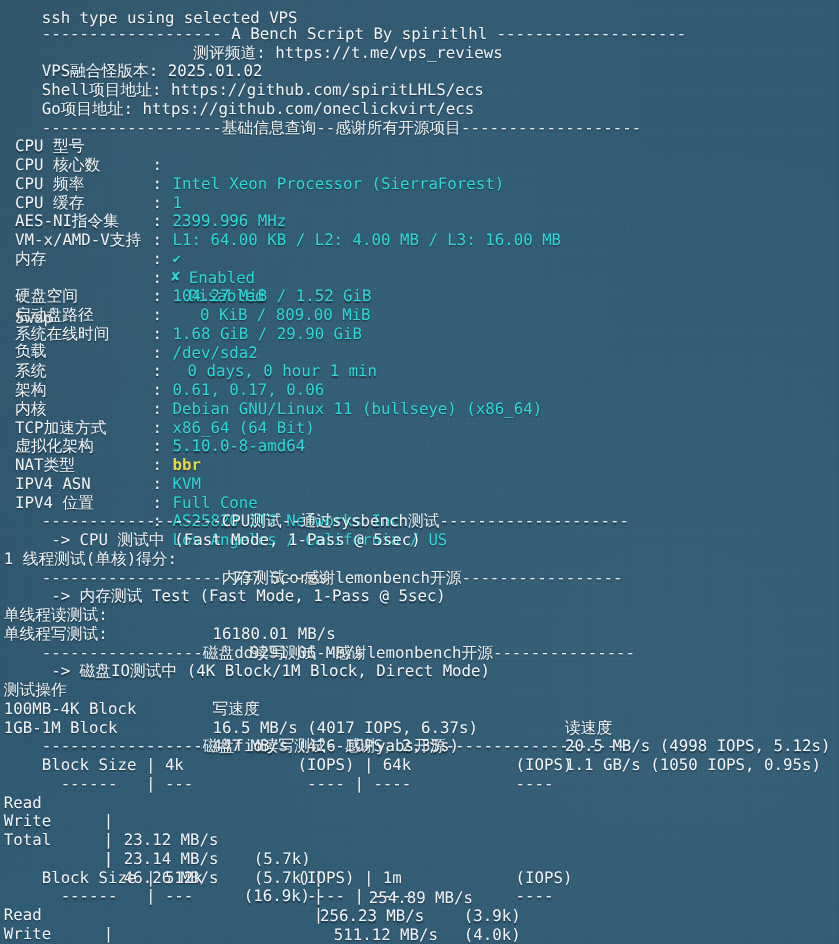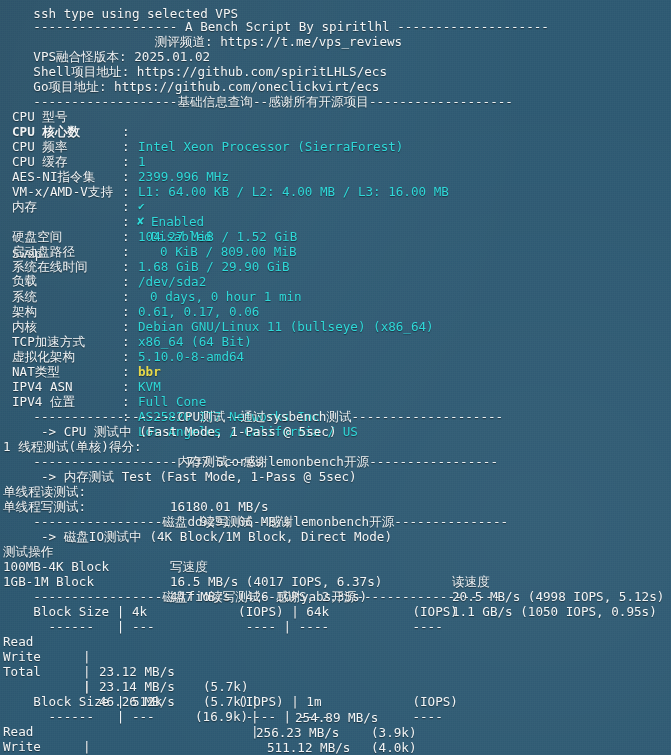--- a/index.html
+++ b/index.html
@@ -71,21 +71,21 @@
     <span class="sep">-------------------基础信息查询--感谢所有开源项目-------------------</span>
   </div>
 
   <div>
     <div class="line" style="top:94px;">
       <span class="col white" style="left:12px;">CPU 型号</span>
       <span class="col white" style="left:122px;">:</span>
       <span class="col cyan" style="left:138px;">Intel Xeon Processor (SierraForest)</span>
     </div>
     <div class="line" style="top:109px;">
-      <span class="col white" style="left:12px;font-weight:bold;">CPU 核心数</span>
+      <span class="col white" style="left:12px;">CPU 核心数</span>
       <span class="col white" style="left:122px;">:</span>
       <span class="col cyan" style="left:138px;">1</span>
     </div>
     <div class="line" style="top:124px;">
       <span class="col white" style="left:12px;">CPU 频率</span>
       <span class="col white" style="left:122px;">:</span>
       <span class="col cyan" style="left:138px;">2399.996 MHz</span>
     </div>
     <div class="line" style="top:139px;">
       <span class="col white" style="left:12px;">CPU 缓存</span>

